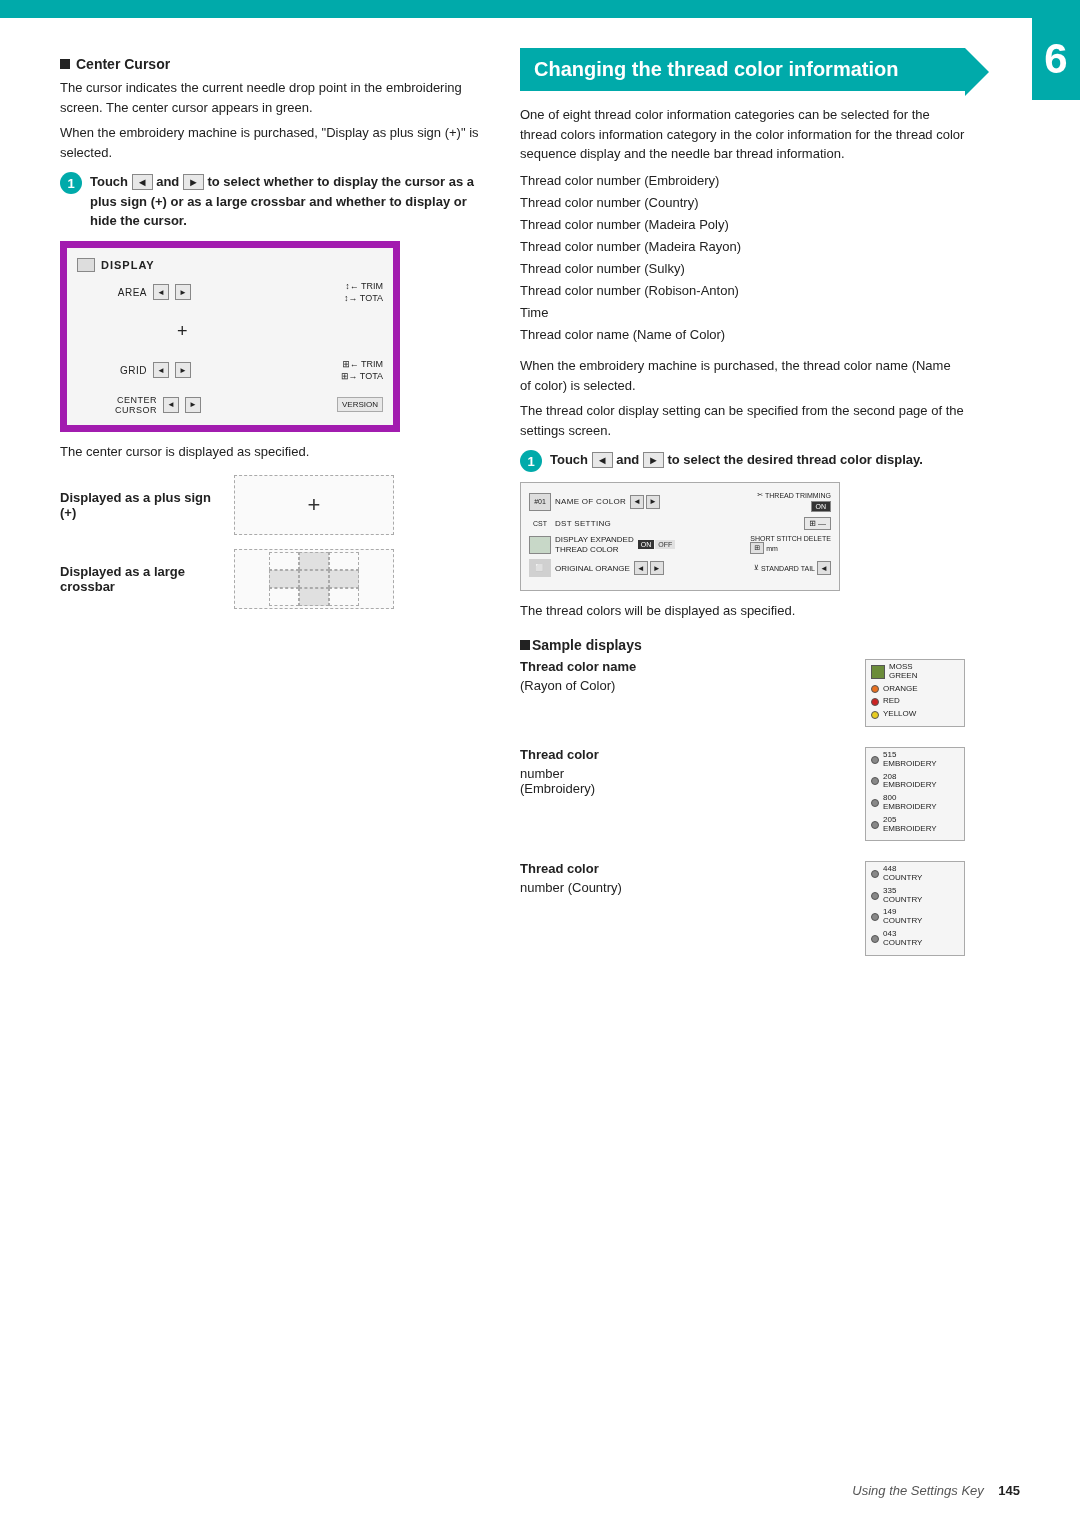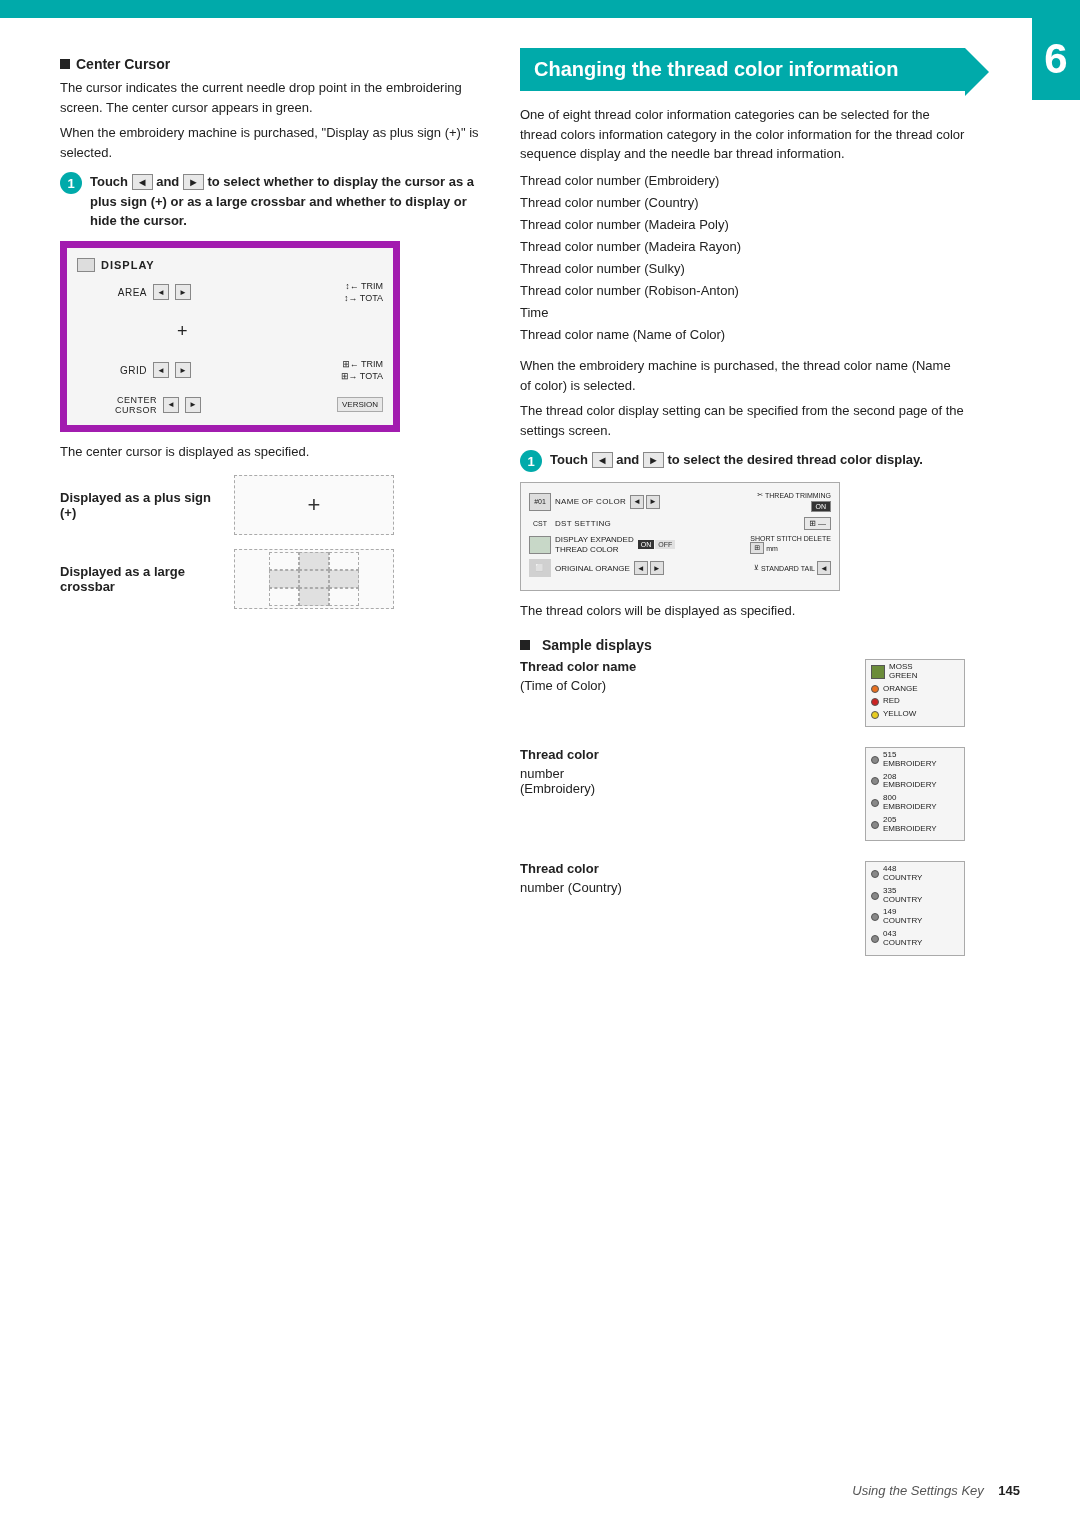--- a/index.html
+++ b/index.html
@@ -306,21 +306,21 @@
       padding: 1px 3px;
     }
 
     
     .sample-section {
       margin-top: 16px;
     }
     .sample-header {
       display: flex;
       align-items: flex-start;
-      gap: 12px;
+      gap: 2px;
       margin-bottom: 6px;
     }
     .sample-subsection {
       display: flex;
       align-items: flex-start;
       gap: 20px;
       margin-bottom: 20px;
     }
     .sample-text-col {
       flex: 1;
@@ -595,21 +595,21 @@
 
     <div class="sample-section">
       <div class="sample-header">
         <div class="black-square"></div>
         <span class="section-title">Sample displays</span>
       </div>
 
       <div class="sample-subsection">
         <div class="sample-text-col">
           <div class="sample-label">Thread color name</div>
-          <div class="sample-sublabel">(Time of Color)</div>
+          <div class="sample-sublabel">(Rayon of Color)</div>
         </div>
         <div class="sample-display">
           <div class="color-entry">
             <div class="color-swatch" style="background:#6b8c3a;"></div>
             <span class="color-name">MOSS<br>GREEN</span>
           </div>
           <div class="color-entry">
             <div class="color-dot" style="background:#e87020;"></div>
             <span class="color-name">ORANGE</span>
           </div>

